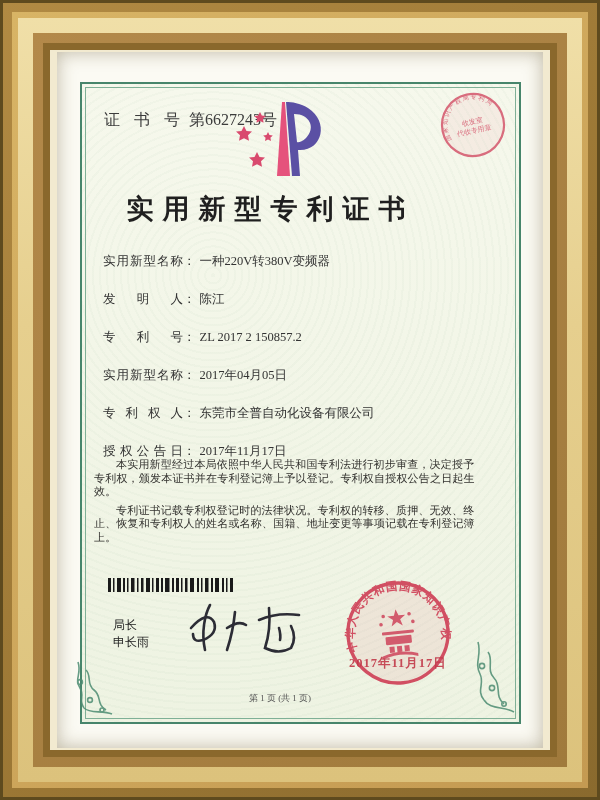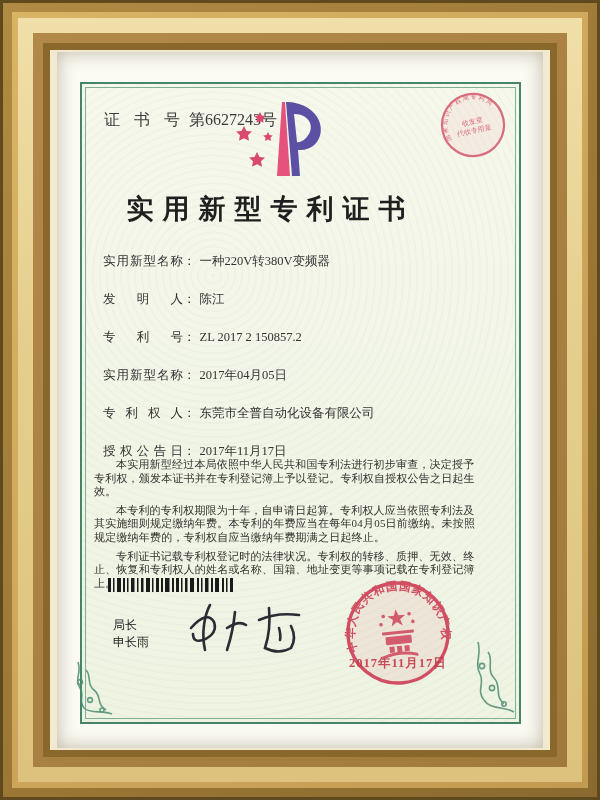--- a/index.html
+++ b/index.html
@@ -85,21 +85,20 @@
     <div class="frow" style="top:3px"><span class="lab">实用新型名称</span><span class="col">：</span><span>一种220V转380V变频器</span></div>
     <div class="frow" style="top:41px"><span class="lab">发明人</span><span class="col">：</span><span>陈江</span></div>
     <div class="frow" style="top:79px"><span class="lab">专利号</span><span class="col">：</span><span>ZL 2017 2 150857.2</span></div>
     <div class="frow" style="top:117px"><span class="lab">实用新型名称</span><span class="col">：</span><span>2017年04月05日</span></div>
     <div class="frow" style="top:155px"><span class="lab">专利权人</span><span class="col">：</span><span>东莞市全普自动化设备有限公司</span></div>
     <div class="frow" style="top:193px"><span class="lab">授权公告日</span><span class="col">：</span><span>2017年11月17日</span></div>
   </div>
 
   <div class="body-text">
     <p>本实用新型经过本局依照中华人民共和国专利法进行初步审查，决定授予专利权，颁发本证书并在专利登记簿上予以登记。专利权自授权公告之日起生效。</p>
-    <p>本专利的专利权期限为十年，自申请日起算。专利权人应当依照专利法及其实施细则规定缴纳年费。本专利的年费应当在每年04月05日前缴纳。未按照规定缴纳年费的，专利权自应当缴纳年费期满之日起终止。</p>
     <p>专利证书记载专利权登记时的法律状况。专利权的转移、质押、无效、终止、恢复和专利权人的姓名或名称、国籍、地址变更等事项记载在专利登记簿上。</p>
   </div>
 
   <svg class="barcode" width="128" height="14" viewBox="0 0 128 14">
     <g fill="#1a1a1a">
       <rect x="0" width="3" height="14"></rect>
         <rect x="5" width="1.5" height="14"></rect>
         <rect x="9" width="4" height="14"></rect>
       <rect x="15" width="2" height="14"></rect>
         <rect x="19" width="1.5" height="14"></rect>
@@ -192,14 +191,15 @@
     <g fill="none" stroke="#4d8c72" stroke-width="1.6" opacity=".85">
       <path d="M40,2 C36,16 44,22 38,34 C33,44 42,50 34,60"></path>
       <path d="M30,12 C24,20 32,30 24,38 C16,46 24,56 14,64"></path>
       <path d="M34,60 C28,70 14,66 4,72"></path>
       <circle cx="36" cy="26" r="2.6"></circle>
         <circle cx="26" cy="48" r="2.6"></circle>
         <circle cx="14" cy="64" r="2.2"></circle>
     </g>
   </svg>
 
+  <div class="footer">第 1 页 (共 1 页)</div>
 
 </div>
 
 </body></html>

